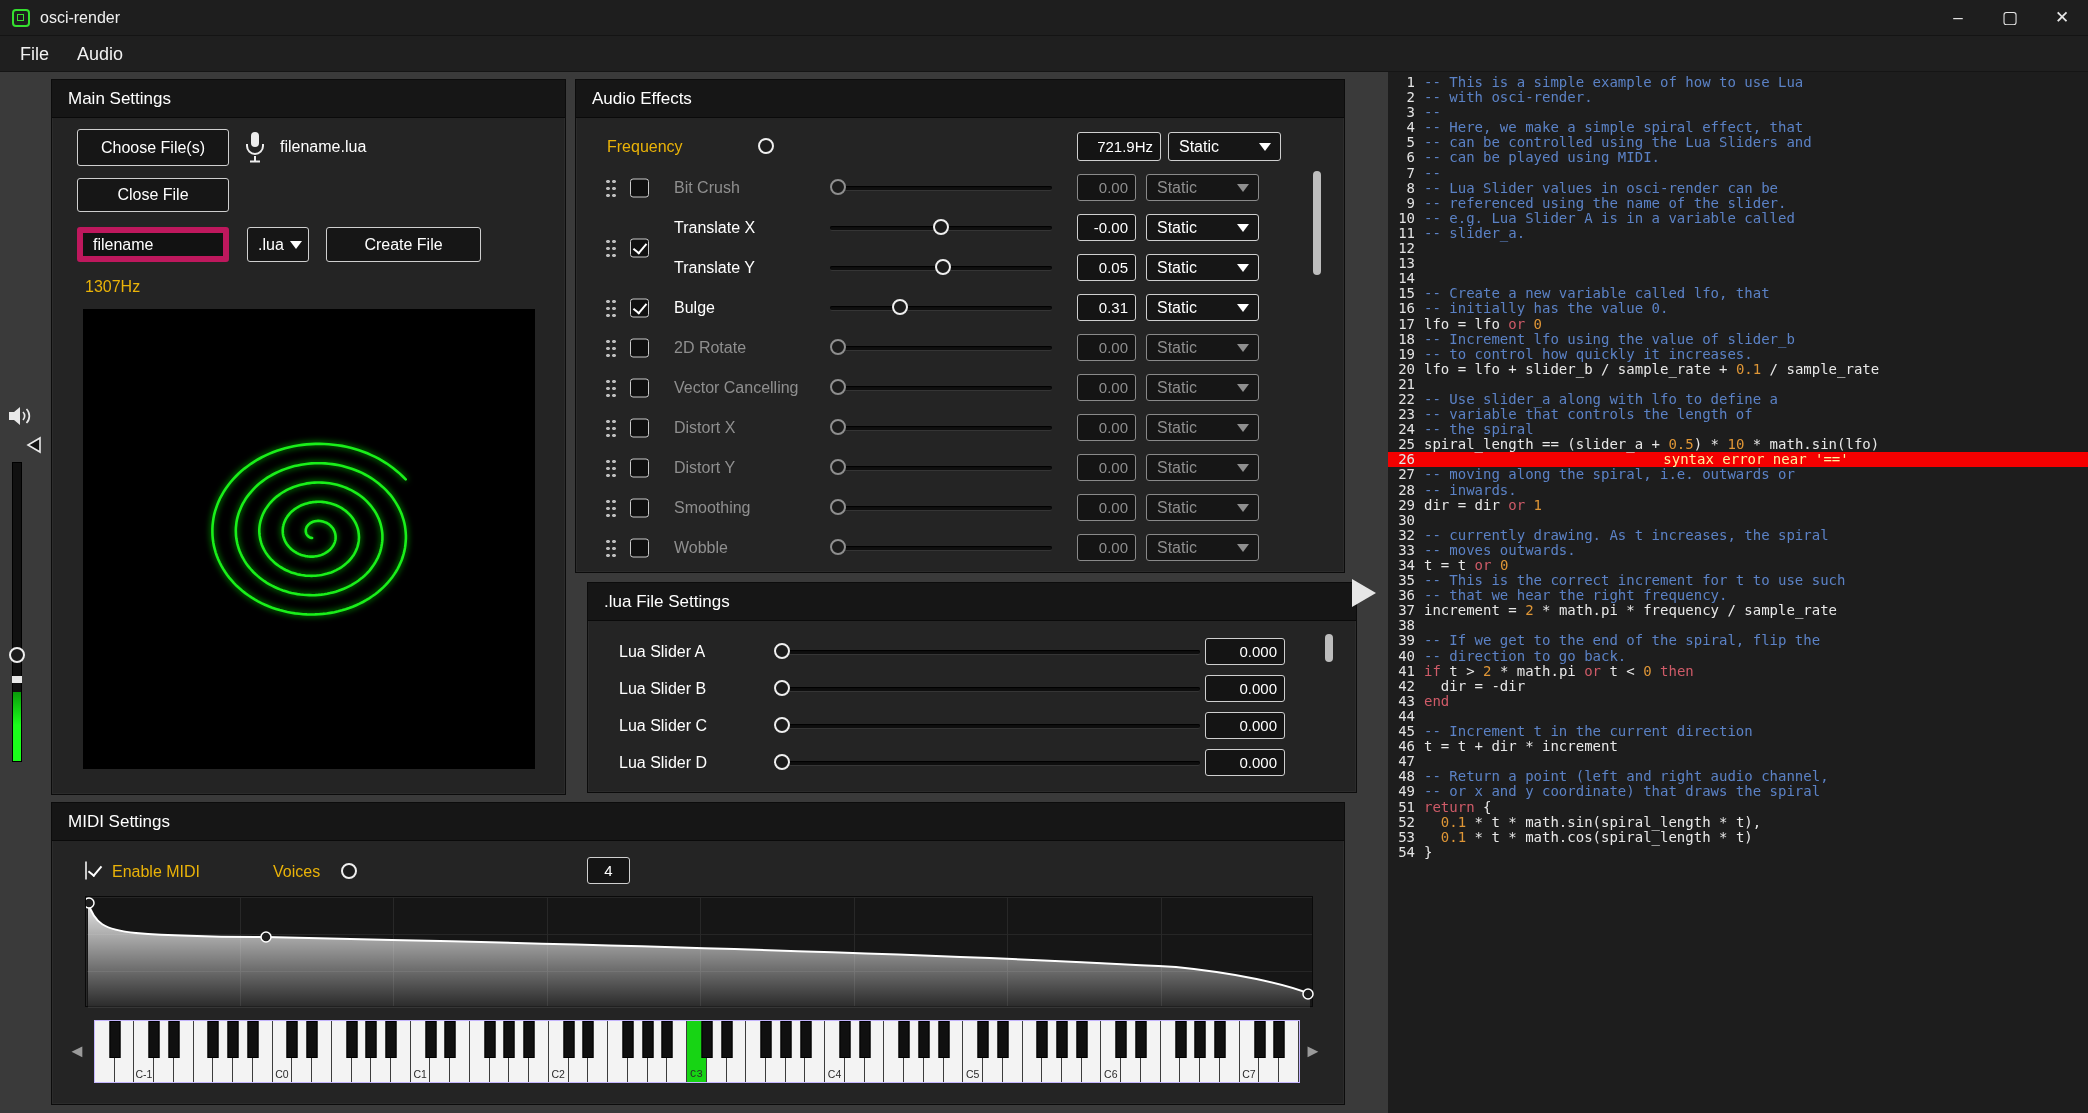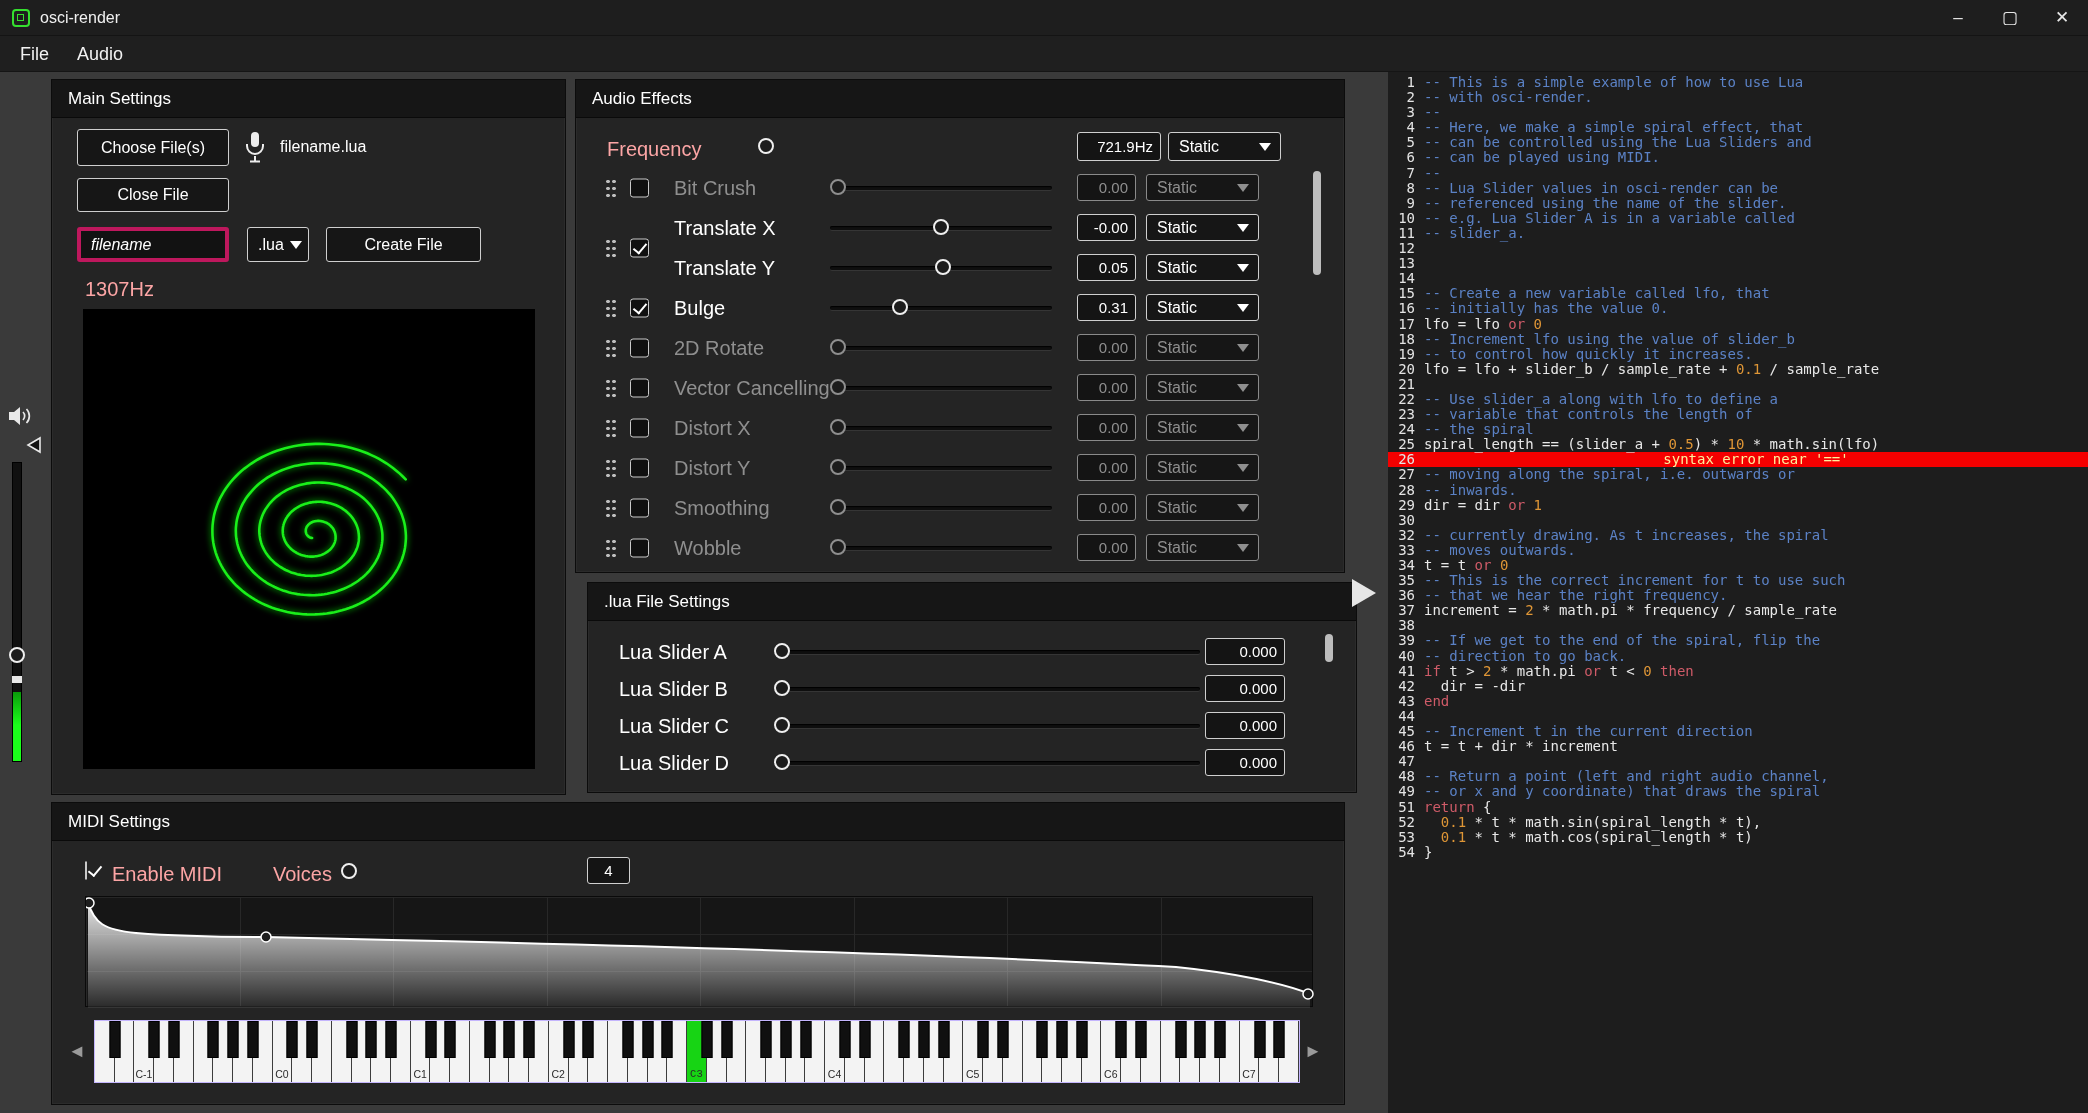--- a/index.html
+++ b/index.html
@@ -29,22 +29,22 @@
   .panel{position:absolute;background:#242424;border:1px solid #0c0c0c;
          box-shadow:inset 0 0 0 1px rgba(255,255,255,.035);}
   .panel-header{position:absolute;left:0;top:0;right:0;height:38px;background:#161616;
                 display:flex;align-items:center;padding:0 16px;font-size:17px;color:#fff;
                 border-bottom:1px solid #0a0a0a;}
   .panel-body{position:absolute;left:0;top:38px;right:0;bottom:0;overflow:hidden;}
 
   
   .btn{position:absolute;background:#161616;border:1px solid #cfcfcf;border-radius:3px;color:#fff;
        font-size:16px;font-family:inherit;display:flex;align-items:center;justify-content:center;}
-  .textbox{position:absolute;background:#121212;border:4px solid #be185d;border-radius:3px;color:#fff;
-       font-size:16px;display:flex;align-items:center;padding:0 10px;font-style:italic;}
+  .textbox{position:absolute;background:#121212;border:6px solid #be185d;border-radius:3px;color:#fff;
+       font-size:16px;display:flex;align-items:center;padding:0 10px;}
   .select{background:#161616;border:1px solid #cfcfcf;border-radius:3px;color:#fff;font-size:16px;
        display:flex;align-items:center;justify-content:space-between;padding:0 9px 0 10px;}
   .select .arrow{width:0;height:0;border-left:6px solid transparent;border-right:6px solid transparent;
        border-top:8px solid #fff;margin-left:6px;flex:none;}
   .valbox{background:#141414;border:1px solid #cfcfcf;border-radius:3px;color:#fff;font-size:15px;
        display:flex;align-items:center;justify-content:flex-end;padding:0 7px;}
   .valbox.center{justify-content:center;}
   .checkbox{width:19px;height:19px;border:1.5px solid #c9c9c9;border-radius:3px;background:#101010;position:relative;}
   .checkbox.checked::after{content:"";position:absolute;left:5px;top:1px;width:6px;height:11px;
        border-right:2.5px solid #fff;border-bottom:2.5px solid #fff;transform:rotate(40deg);}
@@ -58,21 +58,21 @@
   .scroll-thumb{position:absolute;width:8px;border-radius:4px;background:#bdbdbd;}
 
   
   .effects-list{position:absolute;left:0;right:0;top:50px;bottom:0;overflow:hidden;}
   .effect-group{position:relative;}
   .grp-ctl{position:absolute;left:0;top:0;bottom:0;width:98px;}
   .grp-ctl .drag-dots{position:absolute;left:29px;top:50%;transform:translateY(-50%);}
   .grp-ctl .checkbox{position:absolute;left:54px;top:50%;transform:translateY(-50%);}
   .grp-rows{margin-left:98px;}
   .effect-row{position:relative;height:40px;}
-  .fx-label{position:absolute;left:0;top:50%;transform:translateY(-50%);font-size:20px;color:#fff;}
+  .fx-label{position:absolute;left:0;top:50%;transform:translateY(-50%);font-size:16px;color:#fff;}
   .effect-row .slider{position:absolute;left:156px;width:222px;top:11px;}
   .effect-row .valbox{position:absolute;left:403px;width:59px;height:27px;top:6px;}
   .effect-row .select{position:absolute;left:472px;width:113px;height:27px;top:6px;}
   .effect-group.disabled .fx-label,
   .effect-group.disabled .valbox,
   .effect-group.disabled .select{color:#8f8f8f;border-color:#8a8a8a;}
   .effect-group.disabled .select .arrow{border-top-color:#8f8f8f;}
   .effect-group.disabled .slider .thumb{border-color:#8f8f8f;}
 
   
@@ -103,21 +103,21 @@
   .code-line{display:flex;height:15.1px;line-height:15.2px;font-size:14px;}
   .lnum{width:36px;flex:none;text-align:right;padding-right:9px;color:#e4e4e4;}
   .ltext{white-space:pre;color:var(--code-text);}
   .code-line.error{background:var(--error-red);}
   .err-msg{flex:1;text-align:center;color:#ffef9c;}
   .com{color:var(--comment-blue);} .kw{color:var(--keyword-red);} .num{color:var(--number-orange);}
 
   
   .viz-canvas{position:absolute;background:#000;}
   .file-label{position:absolute;font-size:16px;color:#fff;}
-  .small-label{position:absolute;font-size:20px;color:#fca5a5;}
+  .small-label{position:absolute;font-size:16px;color:#eab308;}
   .meter-track{position:absolute;width:10px;background:#101010;border:1px solid #000;}
   .meter-fill{position:absolute;left:0;right:0;bottom:0;height:69px;
       background:linear-gradient(to top,#1bff1b 52%,#0a9a0a);}
   .meter-thumb{position:absolute;width:16px;height:16px;border-radius:50%;background:#1c1c1c;border:2px solid #efefef;}
   .meter-tick{position:absolute;width:10px;height:7px;background:#e8e8e8;}
 </style>
 </head>
 <body>
 
 <div class="app">

